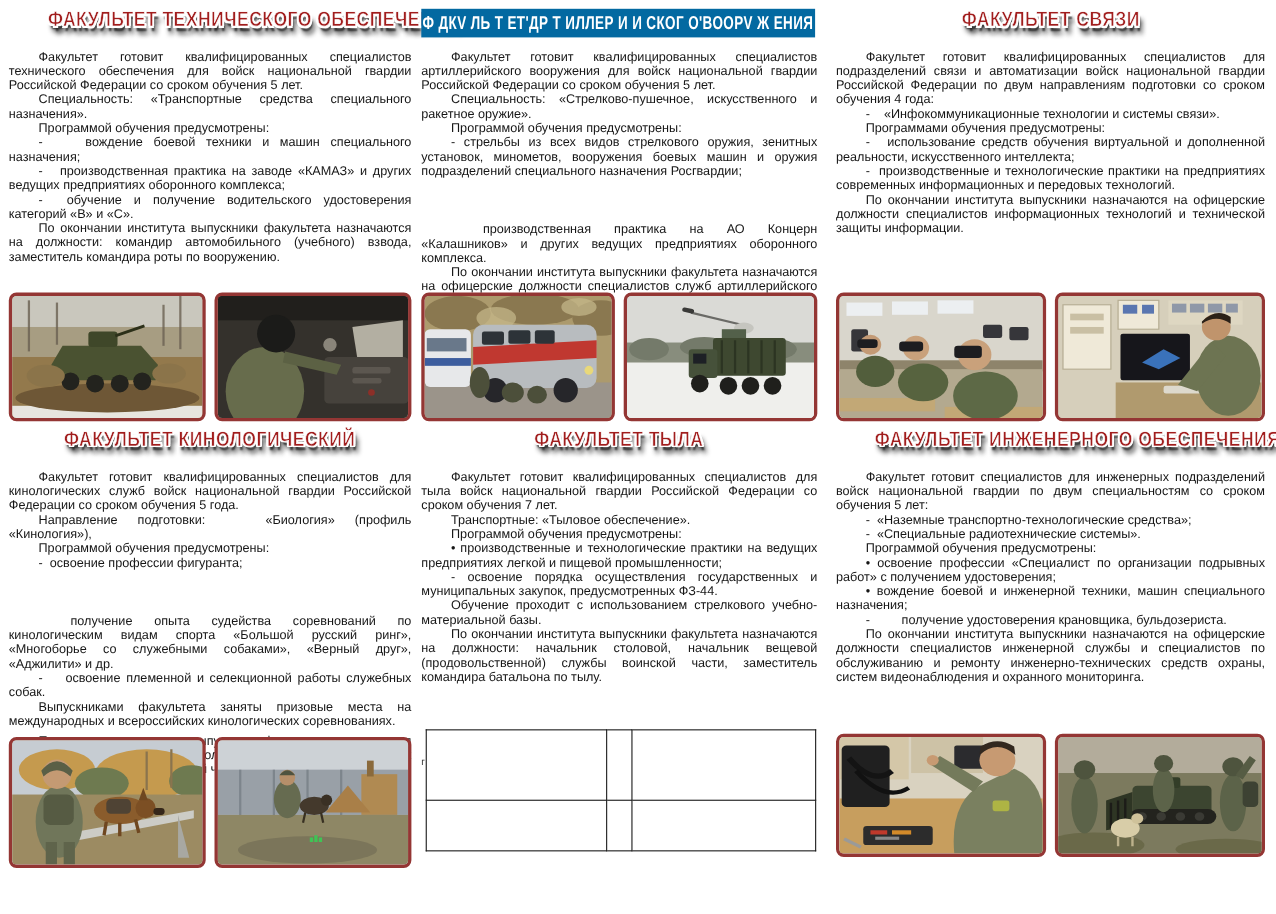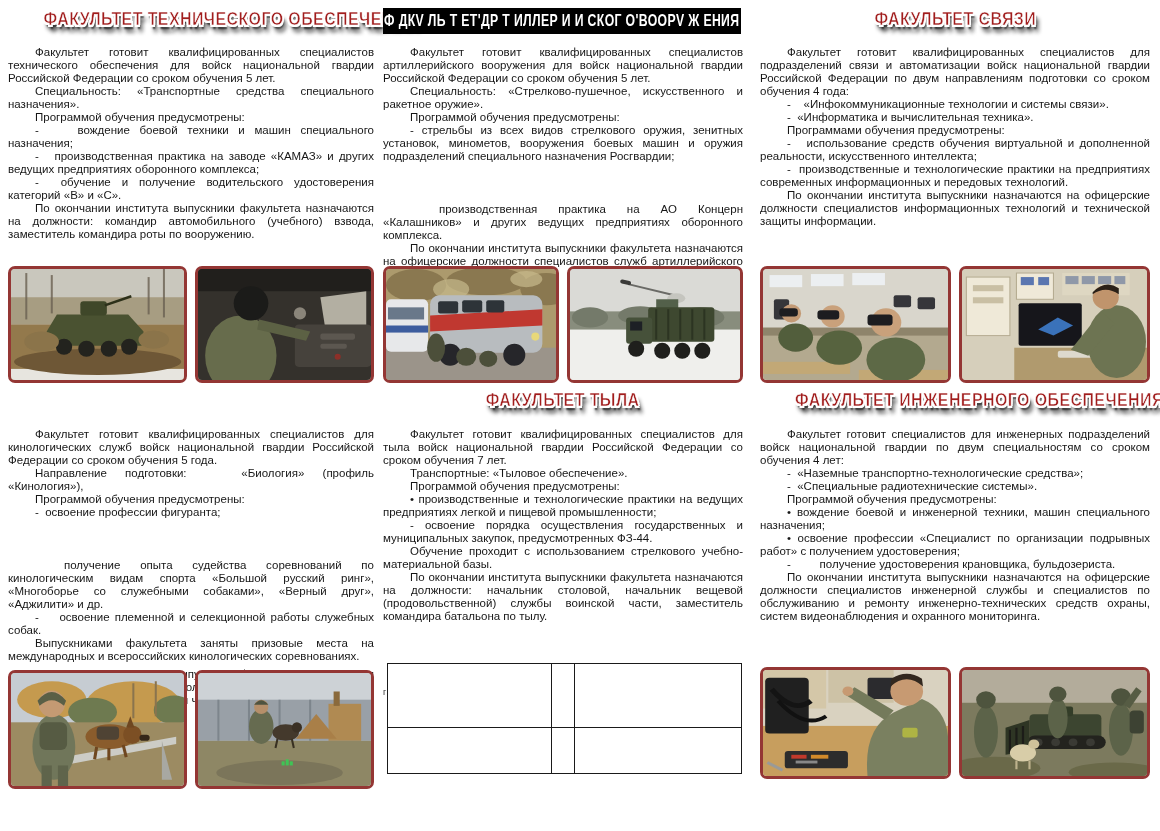--- a/index.html
+++ b/index.html
@@ -20,21 +20,21 @@
     display:inline-block;font-weight:bold;font-size:19px;letter-spacing:.5px;
     color:#a11d1d;transform:scaleX(.84);transform-origin:center top;
     -webkit-text-stroke:.6px #ffffff;
     text-shadow:
       -1.6px -1.6px 0 #fff, 1.6px -1.6px 0 #fff, -1.6px 1.6px 0 #fff, 1.6px 1.6px 0 #fff,
       0 -1.8px 0 #fff, 0 1.8px 0 #fff, -1.8px 0 0 #fff, 1.8px 0 0 #fff,
       4px 7px 5px rgba(20,20,20,.95), 2px 4px 2px rgba(20,20,20,.8);
   }
   
   .hdr-bar{
-    position:absolute;left:0;right:2px;top:8px;height:26px;background:#000000;
+    position:absolute;left:0;right:2px;top:8px;height:26px;background:#0369a1;
     display:flex;align-items:center;justify-content:center;overflow:hidden;
   }
   .hdr-bar span{
     color:#ffffff;font-weight:bold;font-size:17px;letter-spacing:.5px;
     transform:scaleX(.72);white-space:nowrap;
   }
 
   .text{position:absolute;left:0;right:0;font-size:11.5px;line-height:13px;
         color:#161616;text-align:justify;}
   .t1{top:46px;}
@@ -119,20 +119,23 @@
             </g>
           <circle cx="137" cy="87" r="3" fill="#8c2f28"></circle>
           <circle cx="100" cy="44" r="6" fill="#8a857a"></circle>
           <ellipse cx="42" cy="86" rx="35" ry="40" fill="#676c4c"></ellipse>
           <circle cx="52" cy="34" r="17" fill="#1b1b19"></circle>
           <path d="M60 50 L110 62 L106 71 L58 60 Z" fill="#5c6144"></path>
         </svg>
       </div>
     </div>
 
+    <div class="hdr-wrap hdr-r2">
+      <span class="wordart">ФАКУЛЬТЕТ КИНОЛОГИЧЕСКИЙ</span>
+    </div>
     <div class="text t2">
       <p>Факультет готовит квалифицированных специалистов для кинологических служб войск национальной гвардии Российской Федерации со сроком обучения 5 года.</p>
       <p>Направление подготовки:&nbsp;&nbsp;&nbsp;«Биология» (профиль «Кинология»),</p>
       <p>Программой обучения предусмотрены:</p>
       <p>-&nbsp;&nbsp;освоение профессии фигуранта;</p>
       <p class="tab">получение опыта судейства соревнований по кинологическим видам спорта «Большой русский ринг», «Многоборье со служебными собаками», «Верный друг», «Аджилити» и др.</p>
       <p>-&nbsp;&nbsp;&nbsp;&nbsp;освоение племенной и селекционной работы служебных собак.</p>
       <p>Выпускниками факультета заняты призовые места на международных и всероссийских кинологических соревнованиях.</p>
       <p class="gap">По окончании института выпускники факультета назначаются на должности: командир кинологического взвода, начальник кинологической службы воинской части.</p>
     </div>
@@ -316,21 +319,20 @@
   </div>
 
   <div class="col" id="col3">
 
     <div class="hdr-wrap hdr-r1">
       <span class="wordart">ФАКУЛЬТЕТ СВЯЗИ</span>
     </div>
     <div class="text t1">
       <p>Факультет готовит квалифицированных специалистов для подразделений связи и автоматизации войск национальной гвардии Российской Федерации по двум направлениям подготовки со сроком обучения 4 года:</p>
       <p>-&nbsp;&nbsp;&nbsp;&nbsp;«Инфокоммуникационные технологии и системы связи».</p>
-      <p>-&nbsp;&nbsp;«Информатика и вычислительная техника».</p>
       <p>Программами обучения предусмотрены:</p>
       <p>-&nbsp;&nbsp;&nbsp;использование средств обучения виртуальной и дополненной реальности, искусственного интеллекта;</p>
       <p>-&nbsp;&nbsp;производственные и технологические практики на предприятиях современных информационных и передовых технологий.</p>
       <p>По окончании института выпускники назначаются на офицерские должности специалистов информационных технологий и технической защиты информации.</p>
     </div>
     <div class="photos ph-r1">
       <div class="photo">
         <svg viewBox="0 0 170 110" preserveAspectRatio="none">
           <rect width="170" height="110" fill="#d9d6cc"></rect>
           <g fill="#eceff1">
@@ -387,26 +389,26 @@
           <path d="M120 23 q12 -13 24 -4 l0 6 q-12 -9 -24 0 z" fill="#2b2118"></path>
           <path d="M128 42 L100 80 L116 86 L140 54 Z" fill="#6d7452"></path>
         </svg>
       </div>
     </div>
 
     <div class="hdr-wrap hdr-r2">
       <span class="wordart">ФАКУЛЬТЕТ ИНЖЕНЕРНОГО ОБЕСПЕЧЕНИЯ</span>
     </div>
     <div class="text t2">
-      <p>Факультет готовит специалистов для инженерных подразделений войск национальной гвардии по двум специальностям со сроком обучения 4 лет:</p>
+      <p>Факультет готовит специалистов для инженерных подразделений войск национальной гвардии по двум специальностям со сроком обучения 5 лет:</p>
       <p>-&nbsp;&nbsp;«Наземные транспортно-технологические средства»;</p>
       <p>-&nbsp;&nbsp;«Специальные радиотехнические системы».</p>
       <p>Программой обучения предусмотрены:</p>
+      <p>•&nbsp;освоение профессии «Специалист по организации подрывных работ» с получением удостоверения;</p>
       <p>•&nbsp;вождение боевой и инженерной техники, машин специального назначения;</p>
-      <p>•&nbsp;освоение профессии «Специалист по организации подрывных работ» с получением удостоверения;</p>
       <p>-&nbsp;&nbsp;&nbsp;&nbsp;&nbsp;&nbsp;&nbsp;&nbsp;&nbsp;получение удостоверения крановщика, бульдозериста.</p>
       <p>По окончании института выпускники назначаются на офицерские должности специалистов инженерной службы и специалистов по обслуживанию и ремонту инженерно-технических средств охраны, систем видеонаблюдения и охранного мониторинга.</p>
     </div>
     <div class="photos ph-r2b">
       <div class="photo">
         <svg viewBox="0 0 170 110" preserveAspectRatio="none">
           <rect width="170" height="110" fill="#d9d2c0"></rect>
           <rect x="60" y="0" width="60" height="34" fill="#cdc2a6"></rect>
           <rect x="96" y="8" width="30" height="22" rx="2" fill="#2b2b2e"></rect>
           <rect x="0" y="0" width="58" height="40" fill="#d4c7a8"></rect>

